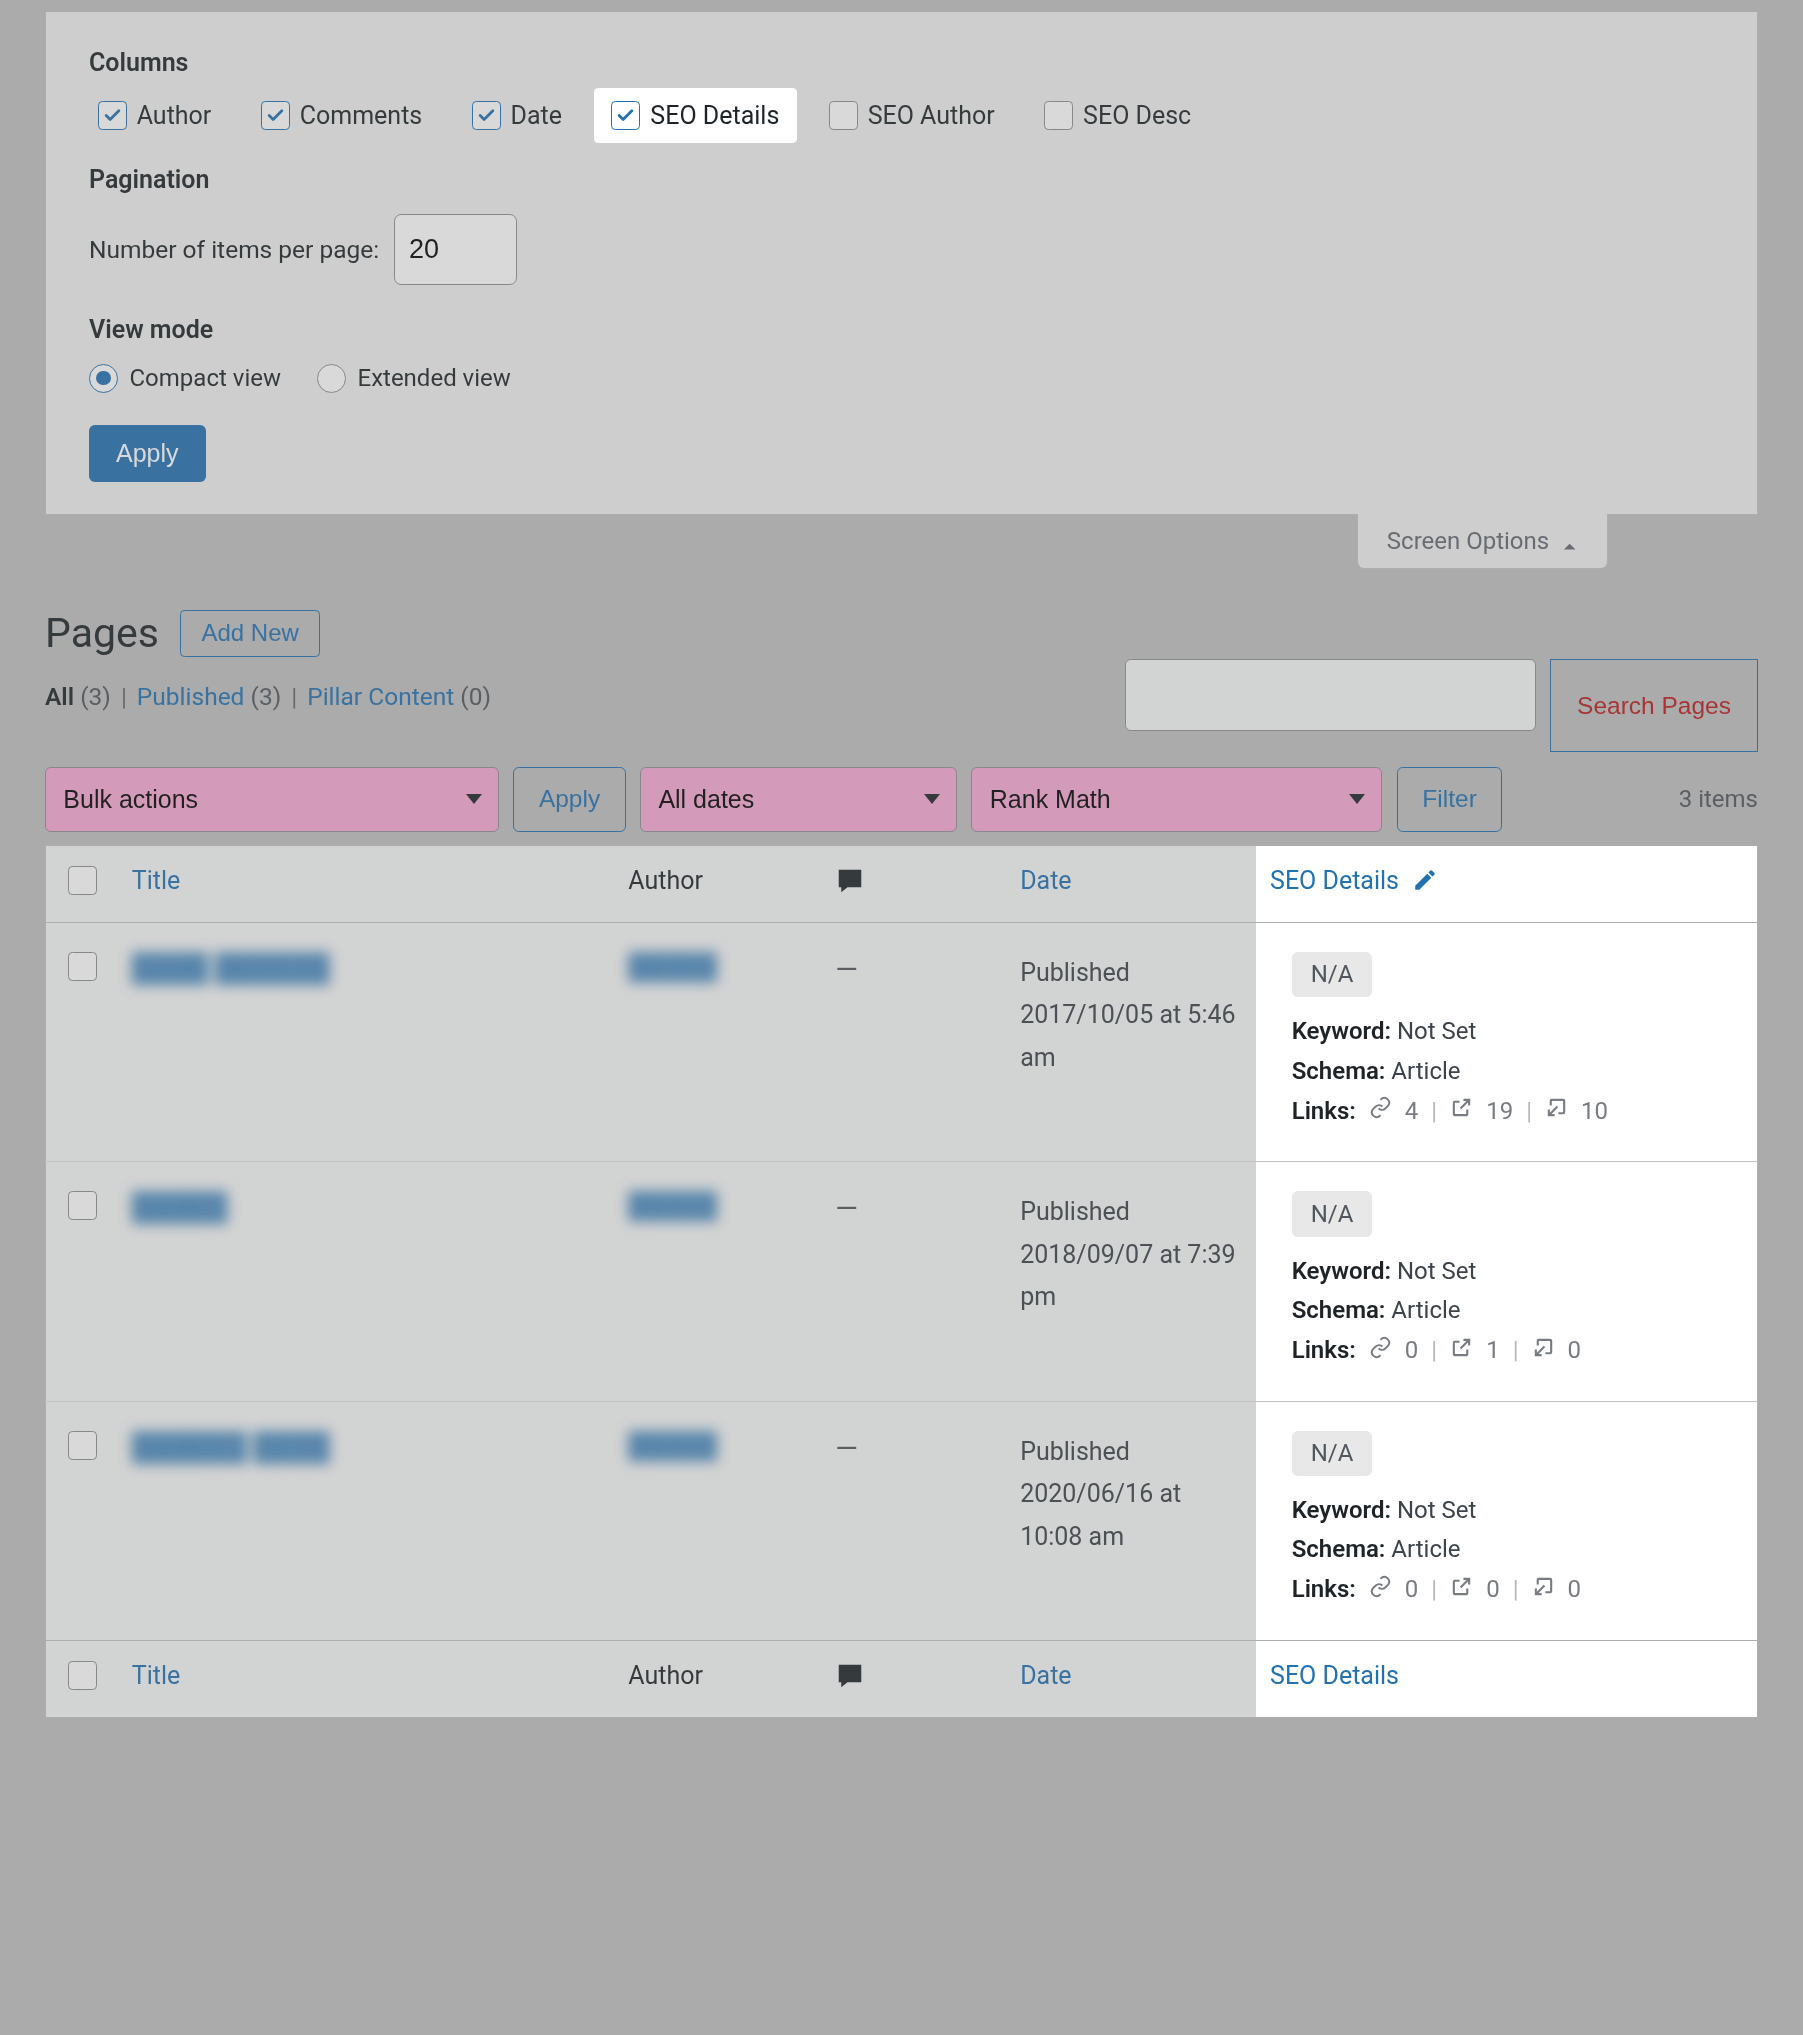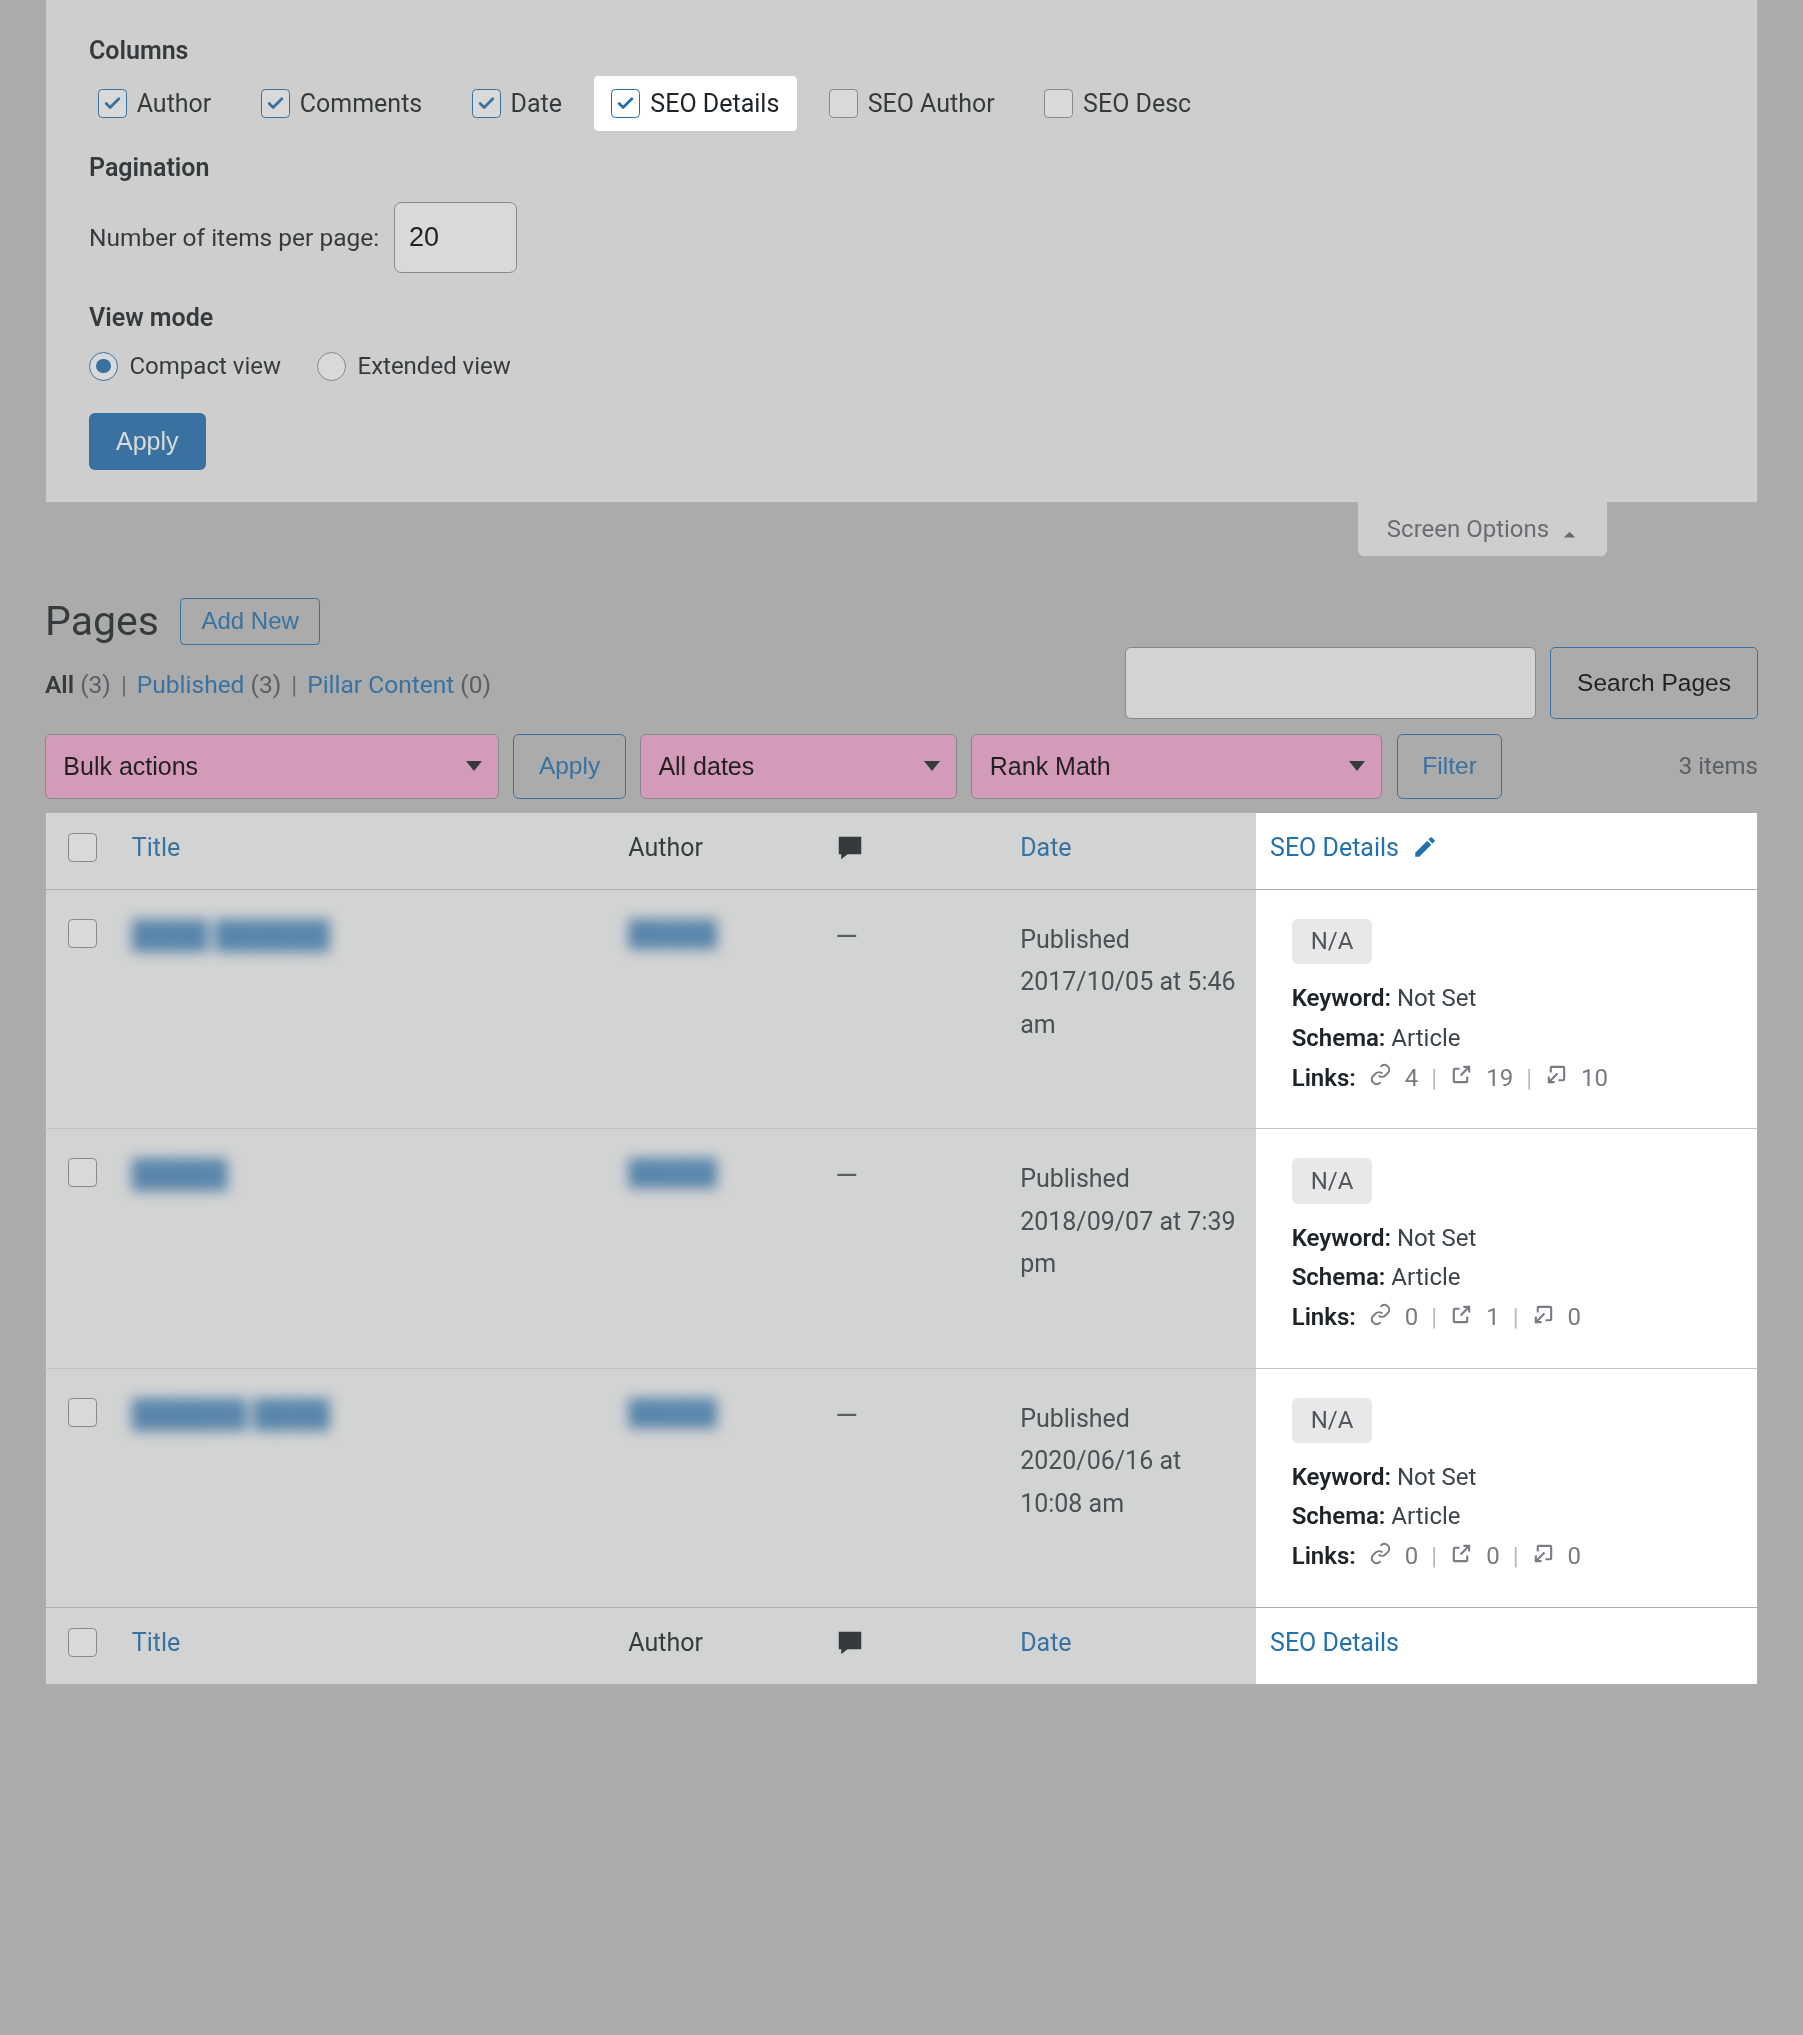--- a/index.html
+++ b/index.html
@@ -1,18 +1,18 @@
 <!DOCTYPE html>
 <html style="font-size:11.5px"><head>
 <meta charset="utf-8">
 <style>
 * { box-sizing: border-box; margin: 0; padding: 0; }
 body { font-family: -apple-system, BlinkMacSystemFont, "Segoe UI", Roboto, sans-serif; background: #bfbfbf; color: #1d2327; font-size: 24px; width: 1803px; }
 .overlay { position: absolute; top: 0; left: 0; right: 0; bottom: 0; background: rgba(120,120,120,0.28); pointer-events: none; z-index: 5; }
-.wrap { position: relative; padding: 0 45px 45px; }
+.wrap { position: relative; padding: 12px 45px 45px; }
 
 
 .screen-options-panel { border: 0.7px solid #c3c4c7; border-top: none; background: #f0f0f1; padding: 36px 43px 32px; position: relative; }
 .screen-options-panel h5 { font-size: 25px; font-weight: 600; margin-bottom: 20px; }
 .columns-row { display: flex; gap: 32px; margin-bottom: 30px; flex-wrap: wrap; }
 .col-check { display: flex; align-items: center; gap: 10px; padding: 4.3px 8.7px; border-radius: 4.3px; }
 .col-check.highlight { background: #fff; position: relative; z-index: 10; padding: 13px 17.3px; margin: -8.7px -8.7px; }
 .checkbox { width: 29px; height: 29px; border: 1.4px solid #2271b1; border-radius: 4.3px; display: flex; align-items: center; justify-content: center; background: #fff; cursor: pointer; flex-shrink: 0; }
 .checkbox.unchecked { border-color: #8c8f94; }
 .checkbox svg { width: 19px; height: 19px; }
@@ -39,21 +39,21 @@
 
 .subsubsub { display: flex; gap: 10px; font-size: 24.5px; margin-bottom: 20px; }
 .subsubsub .sep { color: #646970; }
 .subsubsub a { color: #2271b1; text-decoration: none; }
 .subsubsub .current { color: #1d2327; font-weight: 600; }
 .subsubsub .count { color: #50575e; font-weight: 400; }
 
 
 .search-row { display: flex; justify-content: flex-end; gap: 14.4px; margin-bottom: 14.4px; margin-top: -72px; }
 .search-input { width: 411px; height: 72px; border: 0.7px solid #8c8f94; border-radius: 5.8px; background: #f6f7f7; font-size: 24px; padding: 0 13px; }
-.search-btn { border: 1.4px solid #2271b1; color: #000000; background: transparent; padding: 0 26px; height: 72px; border-radius: 5px; font-size: 24.5px; cursor: pointer; }
+.search-btn { border: 1.4px solid #2271b1; color: #b91c1c; background: transparent; padding: 0 26px; height: 93px; border-radius: 0; font-size: 24.5px; cursor: pointer; }
 
 
 .tablenav { display: flex; align-items: center; gap: 14.4px; margin-bottom: 13px; }
 .tablenav select { height: 65px; border: 0.7px solid #8c8f94; border-radius: 5.8px; font-size: 25px; padding: 0 43px 0 17.3px; background: #f9a8d4; appearance: none; cursor: pointer; }
 .select-wrap { position: relative; display: inline-block; }
 .select-wrap::after { content: ""; position: absolute; right: 17.3px; top: 50%; transform: translateY(-50%); width: 0; height: 0; border-left: 8.7px solid transparent; border-right: 8.7px solid transparent; border-top: 10px solid #1d2327; pointer-events: none; }
 #bulk-actions { width: 454px; }
 #filter-dates { width: 317px; }
 #filter-rm { width: 411px; }
 .action-btn { border: 1.4px solid #2271b1; color: #2271b1; background: transparent; padding: 0 24.5px; height: 65px; border-radius: 5.8px; font-size: 24.5px; cursor: pointer; }

